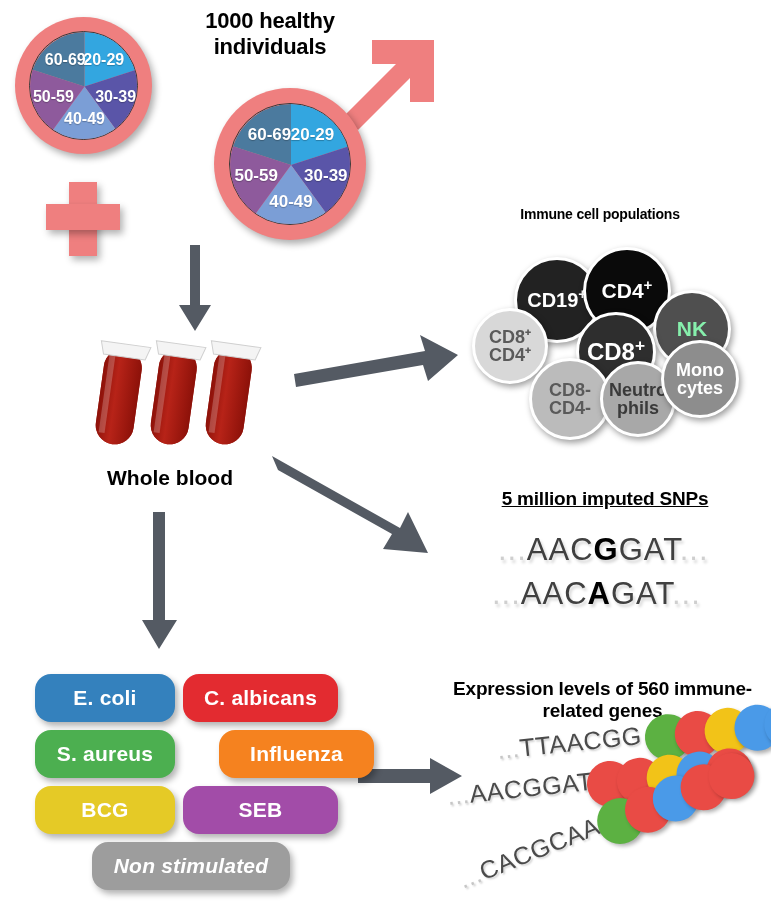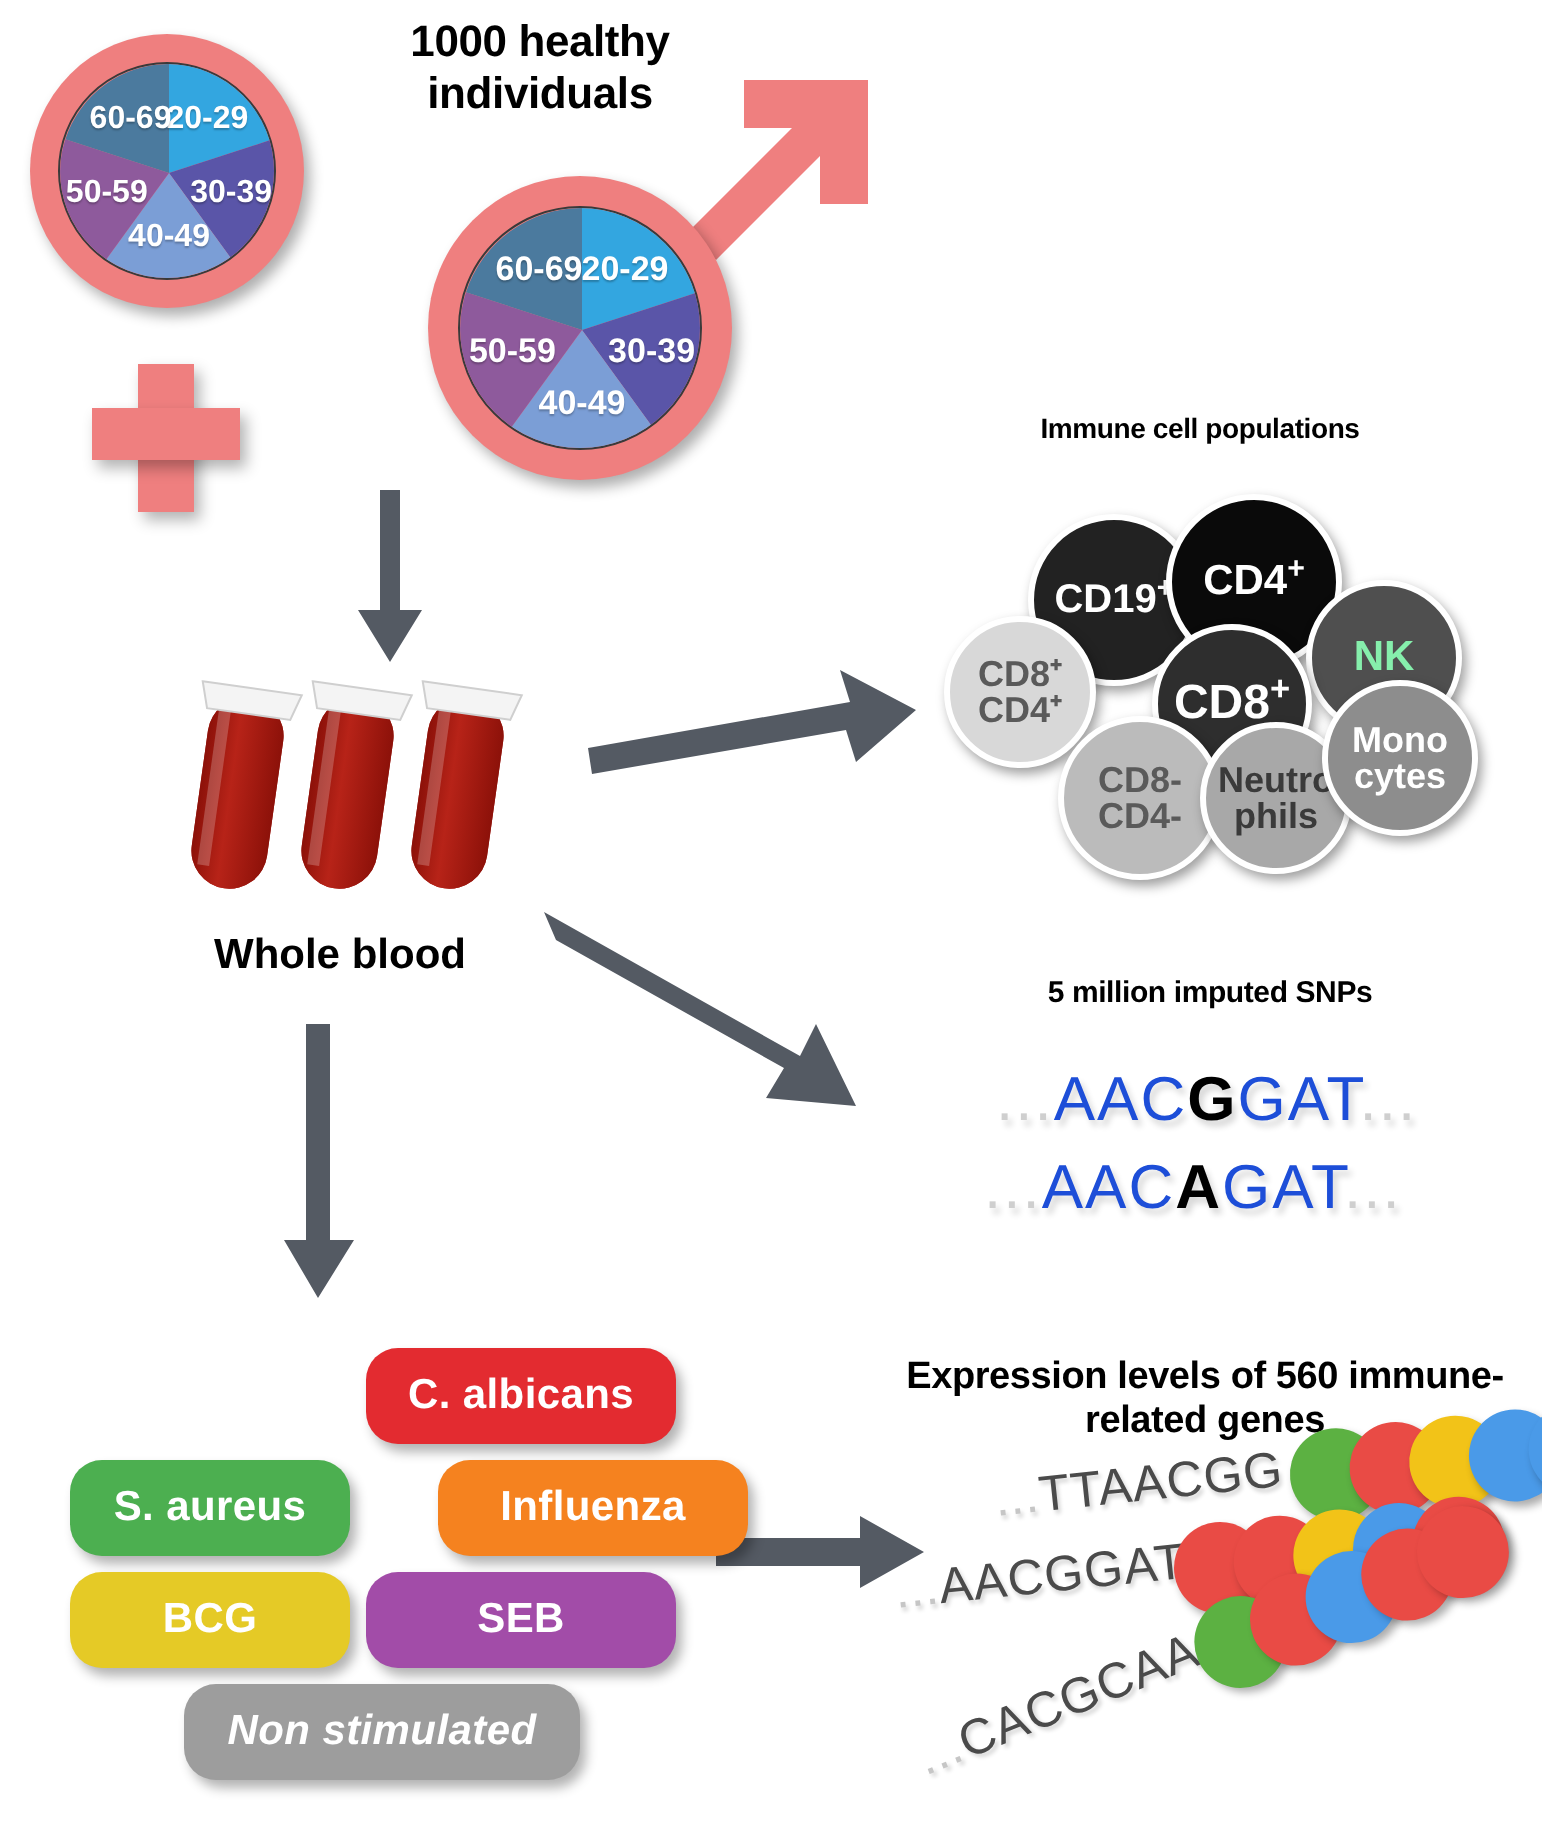--- a/index.html
+++ b/index.html
@@ -22,21 +22,21 @@
   
   .title {
     font-weight: bold;
     color: #000000;
     text-align: center;
     line-height: 1.18;
     letter-spacing: -0.2px;
   }
   #title-cohort { left: 150px; top: 8px; width: 240px; font-size: 22px; }
   #title-immune { left: 440px; top: 206px; width: 320px; font-size: 14px; }
-  #title-snps   { left: 450px; top: 488px; width: 310px; font-size: 15px; }
+  #title-snps   { left: 450px; top: 488px; width: 310px; font-size: 19px; text-decoration: underline; }
   #title-expr   { left: 440px; top: 678px; width: 325px; font-size: 19px; }
 
   .label-blood {
     font-weight: bold;
     font-size: 21px;
     color: #000;
     text-align: center;
   }
 
   
@@ -92,21 +92,21 @@
   .snp-row {
     position: absolute;
     font-family: "Liberation Sans", sans-serif;
     font-size: 31px;
     letter-spacing: 1px;
     white-space: nowrap;
     color: #b9b9b9;
     text-shadow: 2px 3px 3px rgba(0,0,0,0.16);
   }
   .snp-row .dim { color: #cfcfcf; }
-  .snp-row .mid { color: #1d4ed8; }
+  .snp-row .mid { color: #404040; }
   .snp-row .hl { color: #000000; font-weight: bold; }
 
   
   .pill {
     position: absolute;
     border-radius: 16px;
     display: flex;
     align-items: center;
     justify-content: center;
     color: #ffffff;
@@ -261,20 +261,23 @@
       </div>
     </div>
 
   <div class="abs title" id="title-snps">5 million imputed SNPs</div>
   <div class="abs" id="snp-block" style="left:490px; top:532px; width:250px; height:90px;">
       <div class="snp-row" style="left: 8px; top: 0px;"><span class="dim">...</span><span class="mid">AAC</span><span class="hl">G</span><span class="mid">GAT</span><span class="dim">...</span></div>
       <div class="snp-row" style="left: 2px; top: 44px;"><span class="dim">...</span><span class="mid">AAC</span><span class="hl">A</span><span class="mid">GAT</span><span class="dim">...</span></div>
     </div>
 
   <div class="abs" id="stimuli-block" style="left:0px; top:0px; width:360px; height:922px;">
+      <div class="pill" style="left: 35px; top: 674px; width: 140px; height: 48px; background: rgb(52, 129, 189);">
+        <span>E. coli</span>
+      </div>
       <div class="pill" style="left: 183px; top: 674px; width: 155px; height: 48px; background: rgb(227, 43, 48);">
         <span>C. albicans</span>
       </div>
       <div class="pill" style="left: 35px; top: 730px; width: 140px; height: 48px; background: rgb(76, 175, 80);">
         <span>S. aureus</span>
       </div>
       <div class="pill" style="left: 183px; top: 730px; width: 155px; height: 48px; background: rgb(245, 130, 31); margin-left: 36px;">
         <span>Influenza</span>
       </div>
       <div class="pill" style="left: 35px; top: 786px; width: 140px; height: 48px; background: rgb(229, 202, 38);">

